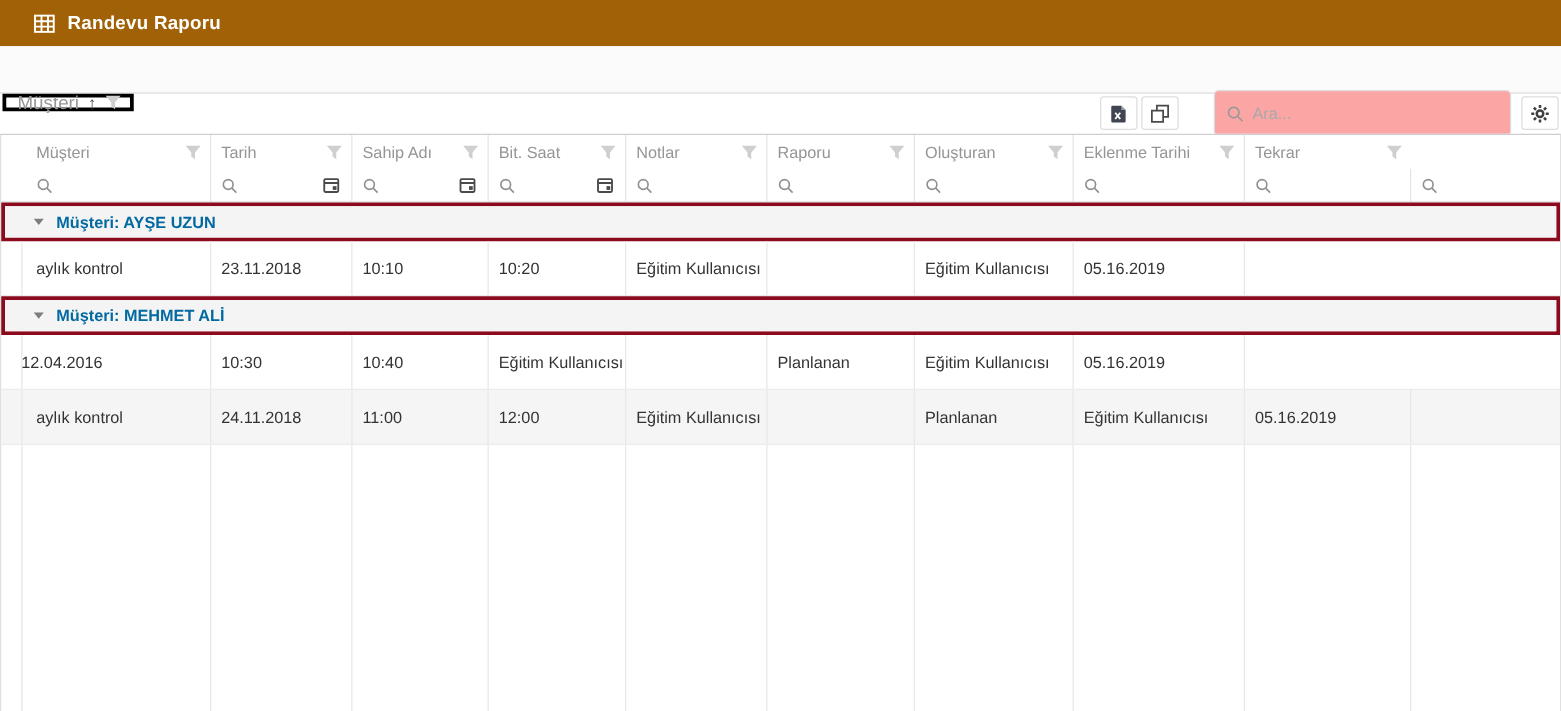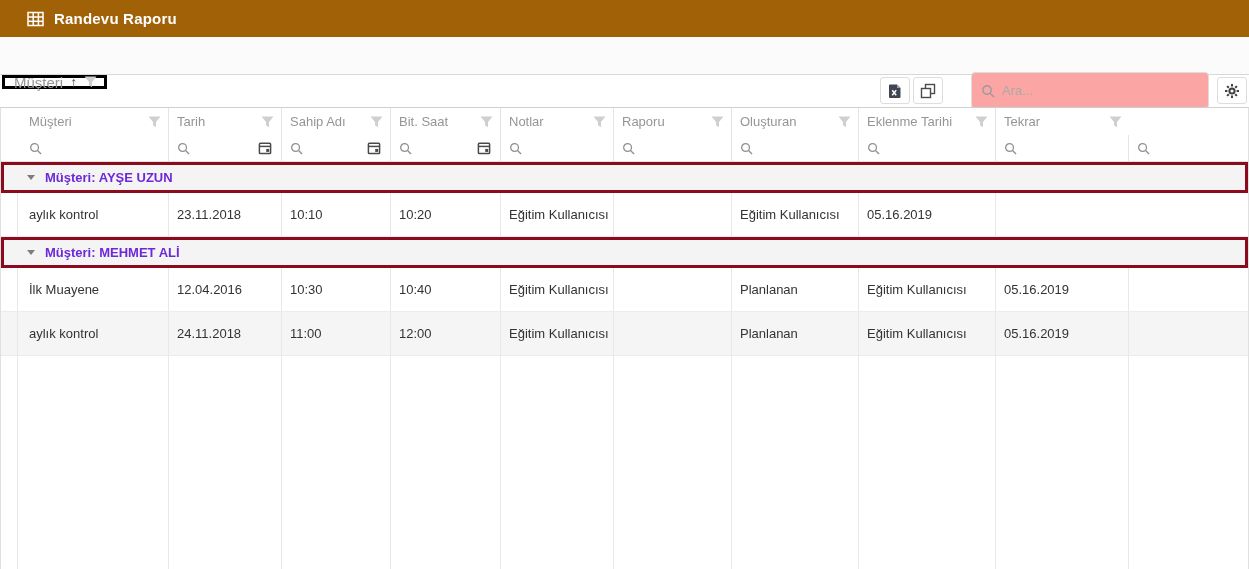--- a/index.html
+++ b/index.html
@@ -37,21 +37,21 @@
   .h-cell:last-child { border-right: none; }
   .f-row { height: 27px; border-bottom: 1px solid #e0e0e0; }
   .f-cell { display: flex; align-items: center; justify-content: space-between; padding: 0 9px 0 8px; border-right: 1px solid #e5e5e5; }
   .f-cell.first { padding-left: 20px; }
   .f-cell:last-child { border-right: none; }
   .indent-cell { border-right: 1px solid #e8e8e8; }
   .no-line { border-right: none; }
 
   .group-annot { border: 3px solid #8b0a1e; }
   .group-row { height: 25px; background: #f4f4f4; display: flex; align-items: center; padding-left: 23px; gap: 10px; cursor: pointer; }
-  .group-row .glabel { color: #6d28d9; font-weight: bold; }
+  .group-row .glabel { color: #0369a1; font-weight: bold; }
   .tri-down { width: 0; height: 0; border-left: 4px solid transparent; border-right: 4px solid transparent; border-top: 5px solid #7d7d7d; display: inline-block; }
 
   .data-row { height: 44px; border-bottom: 1px solid #ececec; cursor: pointer; }
   .data-row.alt { background: #f5f5f5; }
   .d-cell { display: flex; align-items: center; padding: 0 8px; border-right: 1px solid #e8e8e8; color: #333; overflow: hidden; white-space: nowrap; }
   .d-cell.first { padding-left: 20px; }
   .d-cell:last-child { border-right: none; }
 
   .filler { flex: 1; }
   .filler .d-cell { border-bottom: none; }
@@ -340,21 +340,20 @@
           <div class="d-cell"></div>
         </div>
         <div class="group-annot">
           <div class="group-row">
             <span class="tri-down"></span>
             <span class="glabel">Müşteri: MEHMET ALİ</span>
           </div>
         </div>
         <div class="grow data-row" style="grid-template-columns: 8px 160px 113px 109px 110px 113px 118px 127px 137px 133px minmax(0px, 1fr);">
           <div class="d-cell indent-cell"></div>
-          <div class="d-cell first">İlk Muayene</div>
           <div class="d-cell">12.04.2016</div>
           <div class="d-cell">10:30</div>
           <div class="d-cell">10:40</div>
           <div class="d-cell">Eğitim Kullanıcısı</div>
           <div class="d-cell"></div>
           <div class="d-cell">Planlanan</div>
           <div class="d-cell">Eğitim Kullanıcısı</div>
           <div class="d-cell">05.16.2019</div>
           <div class="d-cell"></div>
         </div>

